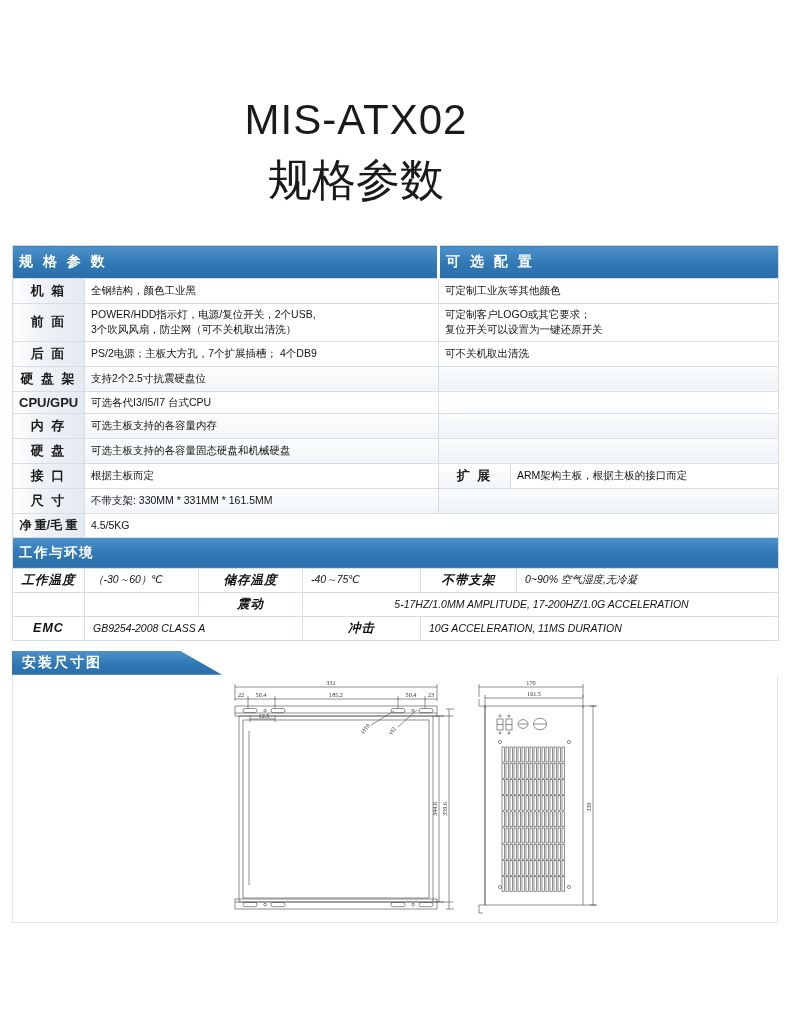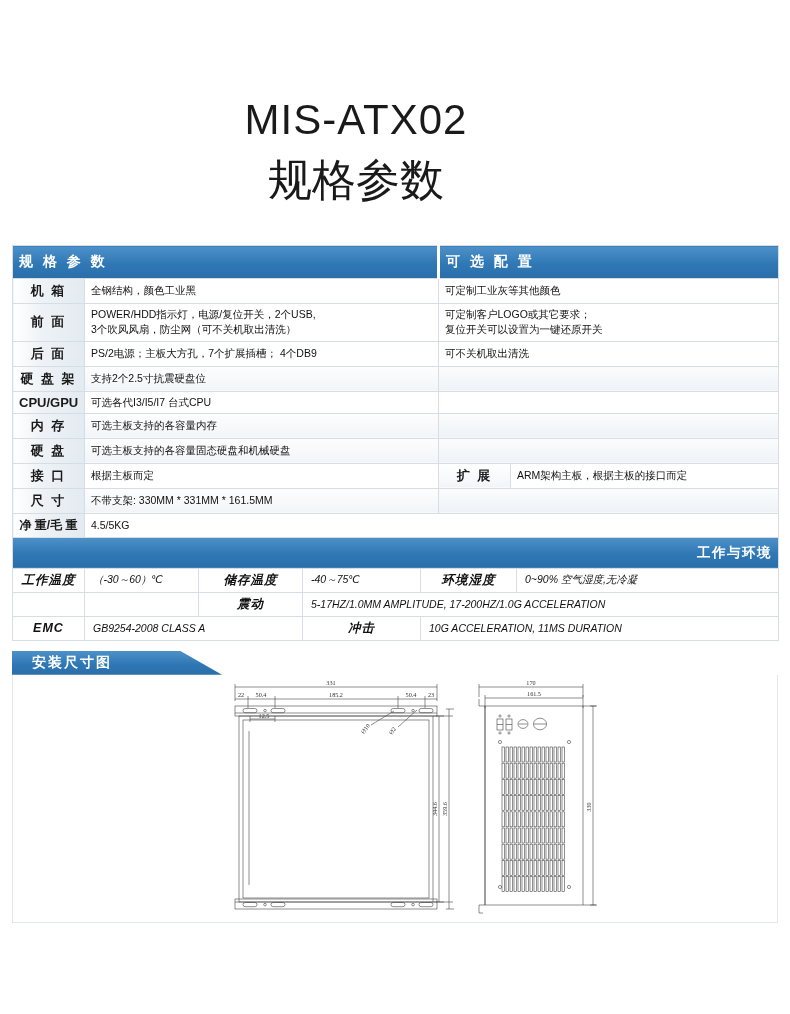--- a/index.html
+++ b/index.html
@@ -48,32 +48,32 @@
   .val.alt{background:linear-gradient(to bottom,#fdfdfe,#f2f5f8);}
   .val.blank{background:linear-gradient(to bottom,#fbfcfd,#eff3f7);}
   .highlight{color:#1277d6;font-weight:700;}
   .midlabel{
     text-align:center;font-size:13px;font-weight:700;letter-spacing:2px;color:#1a1a1a;
     background:linear-gradient(to bottom,#ffffff,#f2f5f8);
   }
   .sec-hdr td{
     background:linear-gradient(to bottom,#4e91c9 0%,#2f78b5 55%,#2a6ea9 100%);
     color:#fff;font-size:13.5px;font-weight:700;letter-spacing:1.5px;
-    height:24px;border:1px solid #2a6ea9;padding:2px 8px;text-align:right;
+    height:24px;border:1px solid #2a6ea9;padding:2px 8px;
   }
   .env td{font-size:11px;font-style:italic;}
   .env .lab{text-align:center;font-weight:700;font-size:12.5px;letter-spacing:1px;background:#fff;}
   .env .v{font-size:10.5px;background:#fff;padding-left:8px;}
 
   
   .banner{
     position:relative;margin:10px 0 0 12px;width:210px;height:24px;
     background:linear-gradient(to bottom,#4e91c9 0%,#2f78b5 55%,#2a6ea9 100%);
     color:#fff;font-size:14px;font-weight:700;letter-spacing:2px;
-    display:flex;align-items:center;padding-left:20px;box-sizing:border-box;
+    display:flex;align-items:center;padding-left:10px;box-sizing:border-box;
     clip-path:polygon(0 0,168px 0,210px 100%,0 100%);
   }
 
   
   .drawbox{
     margin:0 12px;width:766px;height:248px;border:1px solid #e2e7ec;
     border-top:none;background:#fff;position:relative;box-sizing:border-box;
   }
   .drawbox svg{display:block;}
   .dim{font-family:"Liberation Serif","DejaVu Serif",serif;font-size:6.2px;fill:#333;}
@@ -181,28 +181,28 @@
           <col style="width:118px">
         <col style="width:96px">
           <col style="width:262px">
       </colgroup>
       <tbody>
         <tr>
           <td class="lab">工作温度</td>
           <td class="v">（-30～60）℃</td>
           <td class="lab">储存温度</td>
           <td class="v">-40～75℃</td>
-          <td class="lab">环境湿度</td>
+          <td class="lab">不带支架</td>
           <td class="v">0~90% 空气湿度,无冷凝</td>
         </tr>
         <tr>
           <td class="lab"></td>
           <td class="v"></td>
           <td class="lab">震动</td>
-          <td class="v" colspan="3" style="">5-17HZ/1.0MM AMPLITUDE, 17-200HZ/1.0G ACCELERATION</td>
+          <td class="v" colspan="3" style="text-align:center">5-17HZ/1.0MM AMPLITUDE, 17-200HZ/1.0G ACCELERATION</td>
         </tr>
         <tr>
           <td class="lab">EMC</td>
           <td class="v" colspan="2">GB9254-2008 CLASS A</td>
           <td class="lab">冲击</td>
           <td class="v" colspan="2">10G ACCELERATION, 11MS DURATION</td>
         </tr>
       </tbody>
     </table>
   </div>

